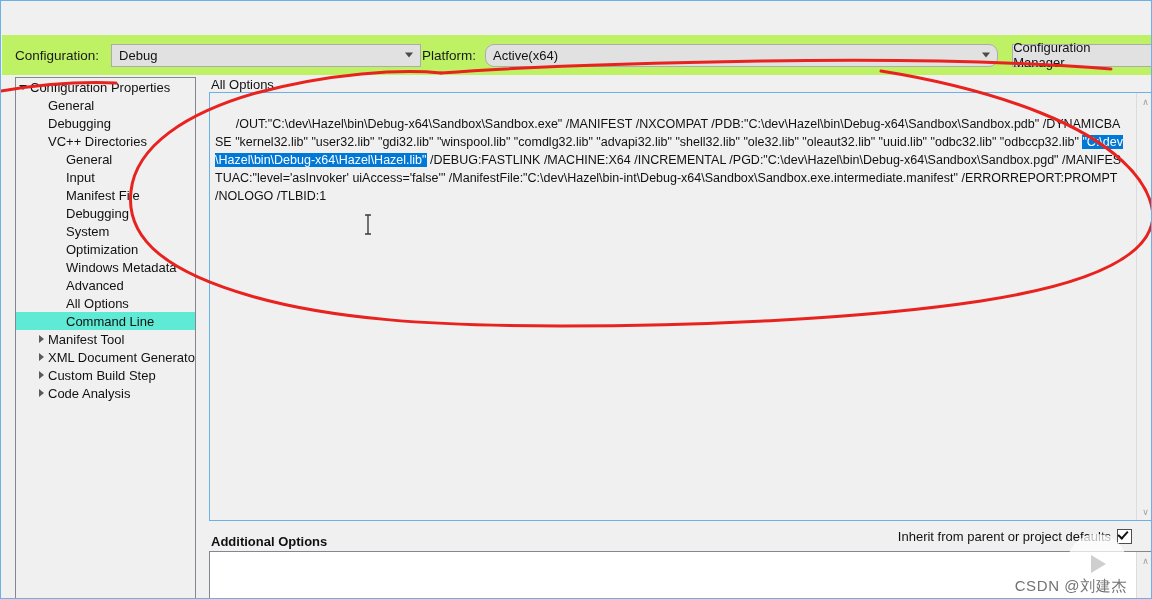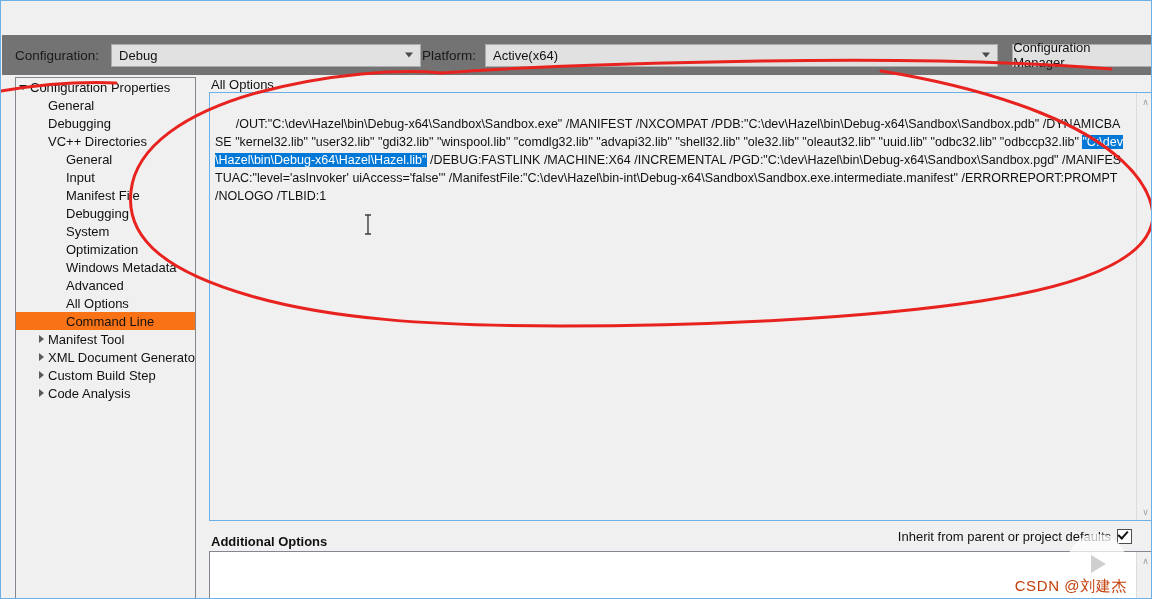--- a/index.html
+++ b/index.html
@@ -39,38 +39,38 @@
     display: flex; align-items: center; justify-content: center;
     font-size: 15px; color: #000;
     cursor: default;
   }
   #close-btn { width: 46px; }
 
   
   #config-row {
     position: absolute; left: 1px; top: 34px;
     width: 1150px; height: 40px;
-    background: #737373;
+    background: #bef264;
     display: flex; align-items: center;
   }
   .field-label {
     font-size: 13.5px; color: #1a1a1a;
     white-space: nowrap;
   }
   #configuration-label { margin-left: 13px; }
   #platform-label { margin-left: 1px; }
   .combo {
     height: 23px;
     background: #e1e1e1;
     border: 1px solid #acacac;
     display: flex; align-items: center;
     position: relative;
   }
   #configuration-combo { width: 326px; margin-left: 12px; }
-  #platform-combo { width: 540px; margin-left: 9px; }
+  #platform-combo { width: 540px; margin-left: 9px; border-radius: 9px; }
   .combo-value {
     font-size: 13px; color: #111;
     margin-left: 7px;
     white-space: nowrap; overflow: hidden;
   }
   .combo-arrow {
     position: absolute; right: 7px; top: 50%;
     transform: translateY(-50%);
     width: 0; height: 0;
     border-left: 4.5px solid transparent;
@@ -96,21 +96,21 @@
     border-bottom: none;
     overflow: hidden;
   }
   .tree-item {
     height: 18px;
     display: flex; align-items: center;
     font-size: 13px; color: #111;
     white-space: nowrap;
     cursor: default;
   }
-  .tree-item.selected { background: #f97316; }
+  .tree-item.selected { background: #5eead4; }
   .tw {
     width: 14px; min-width: 14px;
     display: flex; align-items: center; justify-content: center;
   }
   .tw .exp {
     width: 0; height: 0;
     border-left: 4px solid transparent;
     border-right: 4px solid transparent;
     border-top: 5px solid #1a1a1a;
     margin-top: 1px;
@@ -223,21 +223,21 @@
   #wm-play .tri {
     width: 0; height: 0;
     border-top: 9px solid transparent;
     border-bottom: 9px solid transparent;
     border-left: 15px solid #cfcfcf;
     margin-left: 4px;
   }
   #wm-text {
     position: relative;
     font-size: 15px;
-    color: #c2410c;
+    color: #737373;
     letter-spacing: .6px;
     z-index: 2;
   }
 
   
   #annotation {
     position: absolute; left: 0; top: 0;
     width: 1152px; height: 599px;
     pointer-events: none;
   }

